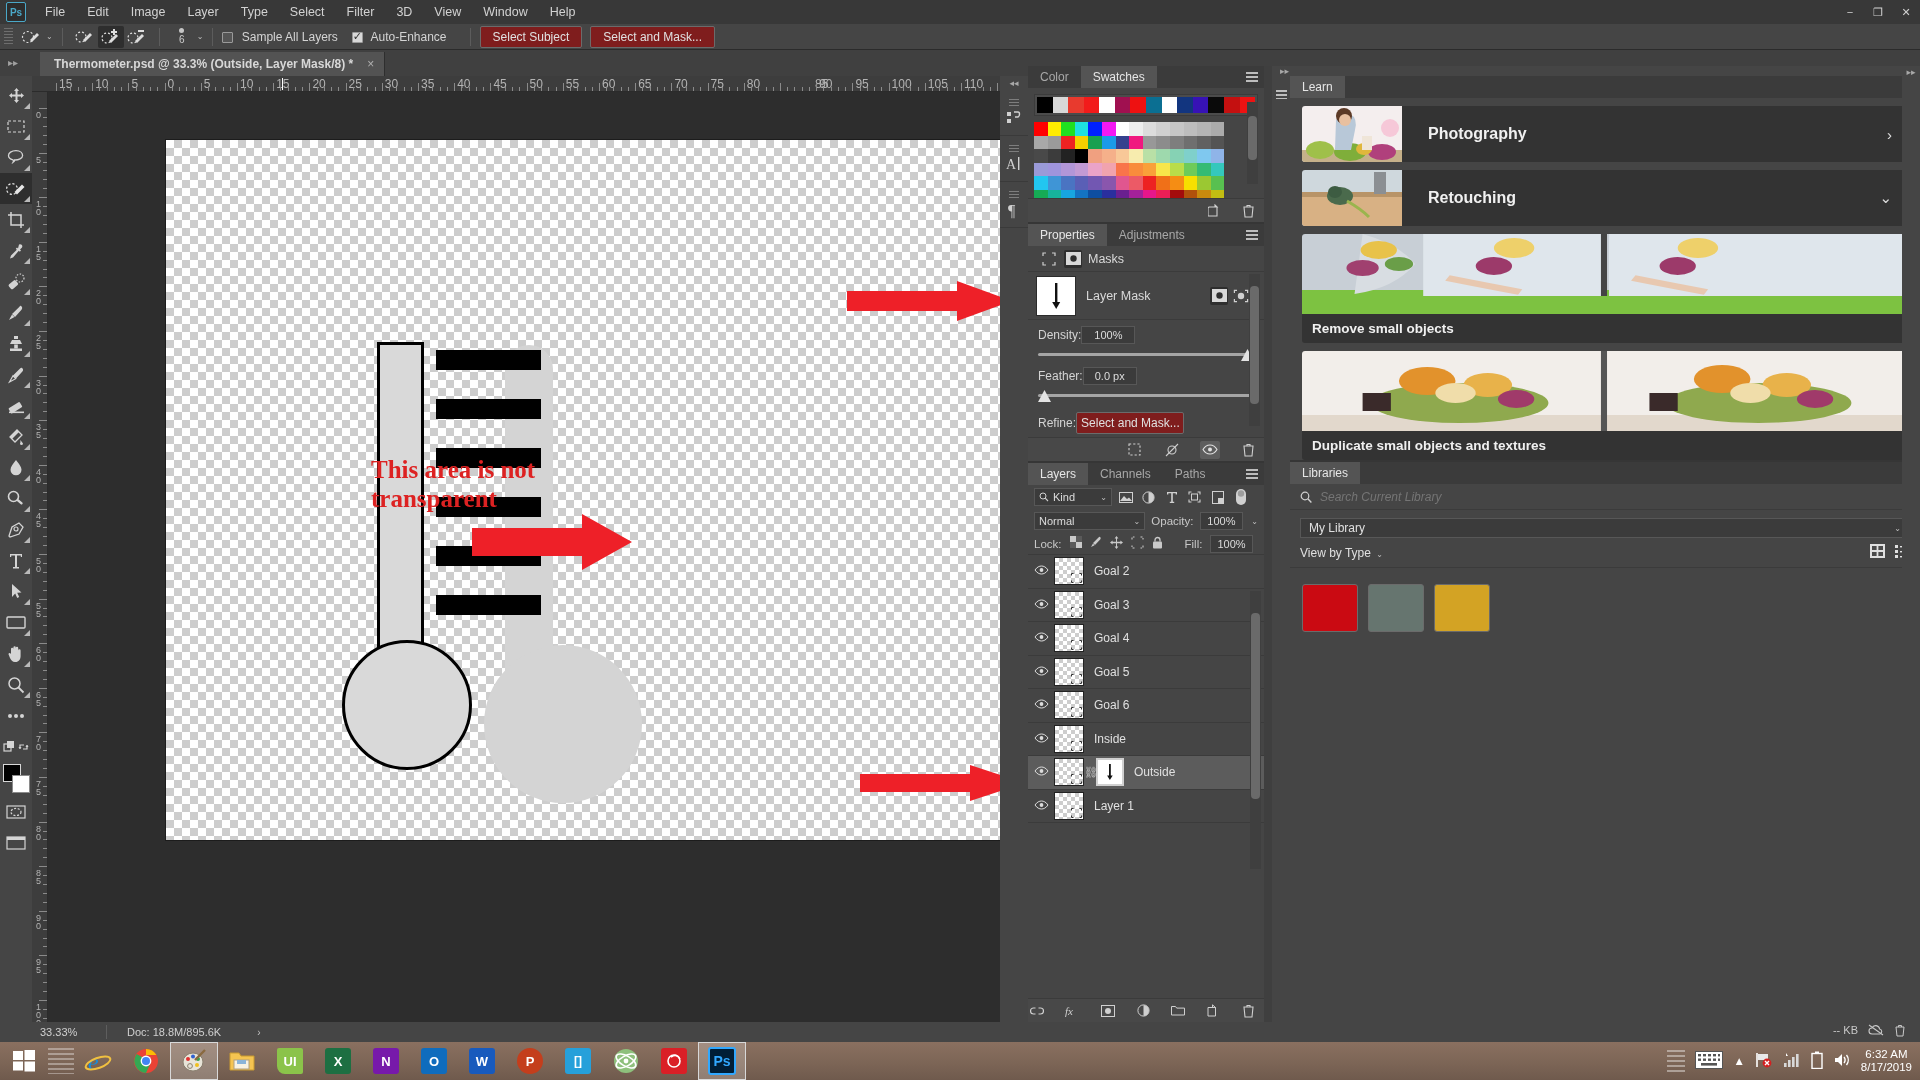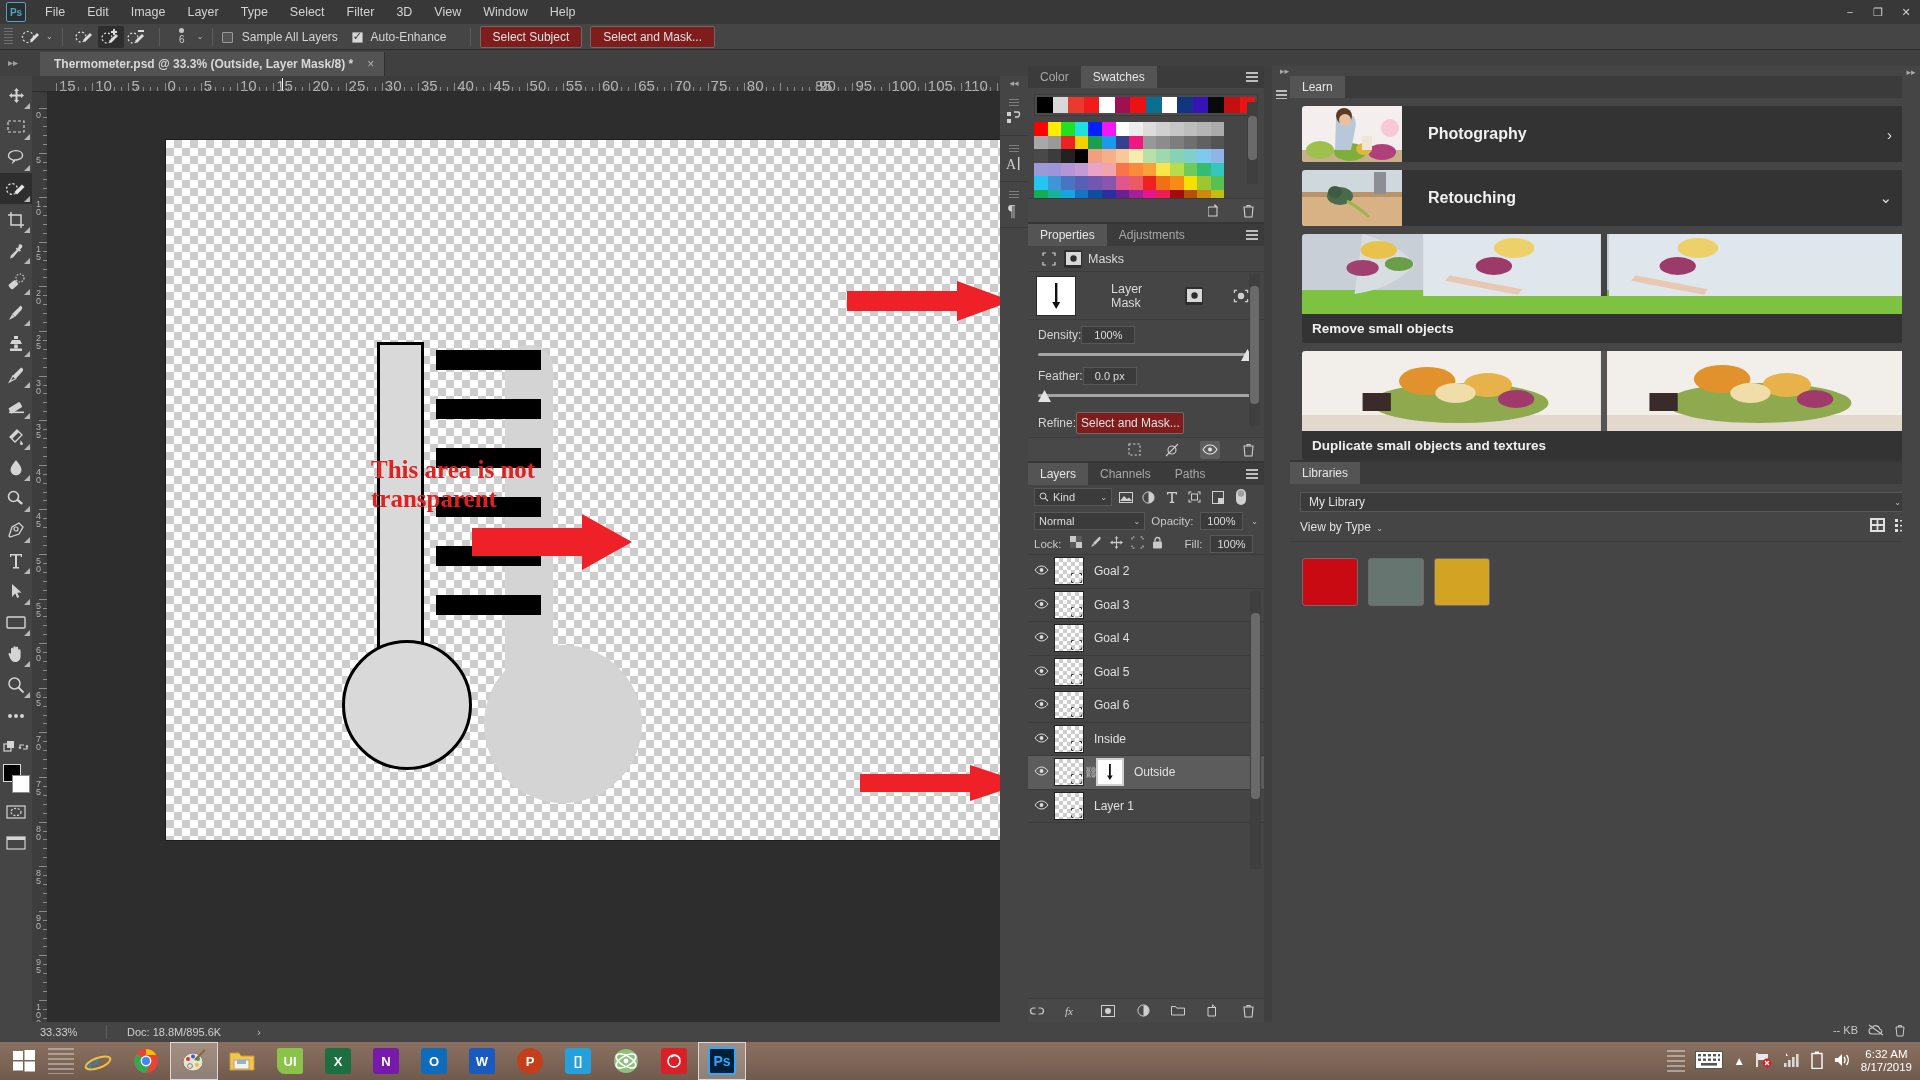--- a/index.html
+++ b/index.html
@@ -74,21 +74,21 @@
   .swatchfg .a { position:absolute; left:3px; top:2px; width:18px; height:18px;
                  background:#000; border:1.5px solid #d8d8d8; }
   .swatchfg .b { position:absolute; left:12px; top:13px; width:18px; height:18px;
                  background:#fff; border:1.5px solid #8a8a8a; }
 
   
   .ruler-h { position:absolute; left:32px; top:76px; width:968px; height:16px;
              background:#3d3d3d; border-bottom:1px solid #2b2b2b; overflow:hidden; }
   .ruler-v { position:absolute; left:32px; top:92px; width:16px; height:938px;
              background:#3d3d3d; border-right:1px solid #2b2b2b; overflow:hidden; }
-  .rk { position:absolute; font-size:15px; color:#b4b4b4; top:1px; }
+  .rk { position:absolute; font-size:12px; color:#b4b4b4; top:1px; }
   .rt { position:absolute; bottom:0; width:1px; height:4px; background:#8a8a8a; }
   .rt.maj { height:8px; }
   .rkv { position:absolute; left:2px; font-size:9px; color:#b4b4b4; width:9px;
          line-height:8px; text-align:center; word-break:break-all; }
   .rtv { position:absolute; right:0; height:1px; width:4px; background:#8a8a8a; }
   .rtv.maj { width:8px; }
   .canvasarea { position:absolute; left:48px; top:92px; width:952px; height:938px;
                 background:#2d2d2d; overflow:hidden; }
   .artboard { position:absolute; left:118px; top:48px; width:872px; height:700px;
     background-color:#ffffff;
@@ -152,21 +152,21 @@
   .swatch-grid { margin:0 6px; display:grid; grid-template-columns:repeat(14,13.6px);
                  grid-auto-rows:13.6px; }
   .swatch-grid i { display:block; width:13.6px; height:13.6px; }
 
   .mask-head { display:flex; align-items:center; height:26px; padding-left:12px;
                border-bottom:1px solid #3b3b3b; }
   .mask-icon { width:18px; height:18px; margin-right:6px; display:flex;
                align-items:center; justify-content:center; }
   .mask-icon.sel { background:#2e2e2e; border-radius:2px; }
   .mask-row { display:flex; align-items:center; height:48px; padding:0 8px;
-              border-bottom:1px solid #3b3b3b;gap:25px; }
+              border-bottom:1px solid #3b3b3b; }
   .mask-thumb { width:40px; height:40px; background:#fff; border:1px solid #2b2b2b;
                 position:relative; }
   .prop-row { display:flex; align-items:center; justify-content:flex-start;
               padding:6px 10px 0 10px; }
   .prop-label { font-size:12px; color:#d4d4d4; }
   .numbox { background:#3b3b3b; border:1px solid #575757; color:#dcdcdc;
             font-size:11px; padding:2px 6px; width:54px; text-align:center; }
   .slider { margin:5px 10px 0 10px; height:12px; position:relative; }
   .slider .track { position:absolute; left:0; right:0; top:4px; height:3px;
                    background:#a5a5a5; border-radius:2px; }
@@ -1418,20 +1418,28 @@
       <div class="vscroll" style="right:4px;top:28px;height:352px">
         <div class="thumb" style="top:58px;height:120px"></div>
       </div>
     </div>
 
     <div class="panel" style="height:560px;margin-left:18px;width:630px;border-top:2px solid #363636;position:relative">
       <div class="panel-tabs">
         <div class="ptab active">Libraries</div>
         <div class="pmenu"></div>
       </div>
+      <div class="libsearch">
+        <svg width="12" height="12" viewBox="0 0 12 12">
+          <circle cx="5" cy="5" r="3.8" fill="none" stroke="#d0d0d0" stroke-width="1.2"></circle>
+          <path d="M7.8 7.8 L11.4 11.4" stroke="#d0d0d0" stroke-width="1.4"></path>
+        </svg>
+        <input placeholder="Search Current Library" style="">
+        <span class="chev">⌄</span>
+      </div>
       <div class="libsel">
         <span>My Library</span>
         <span class="chev">⌄</span>
       </div>
       <div class="libview">
         <span style="font-size:12px;color:#e0e0e0">
           <span>View by Type</span>
           <span class="chev">⌄</span>
         </span>
         <span style="display:flex;gap:10px">

